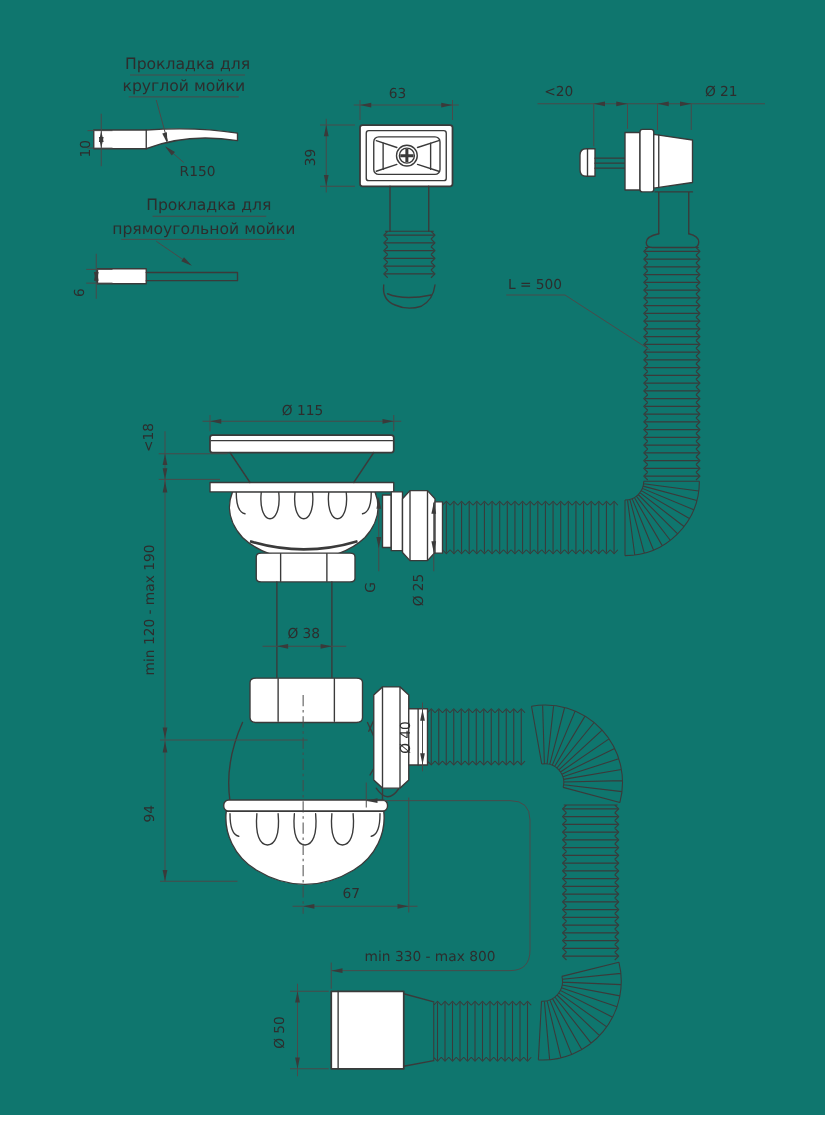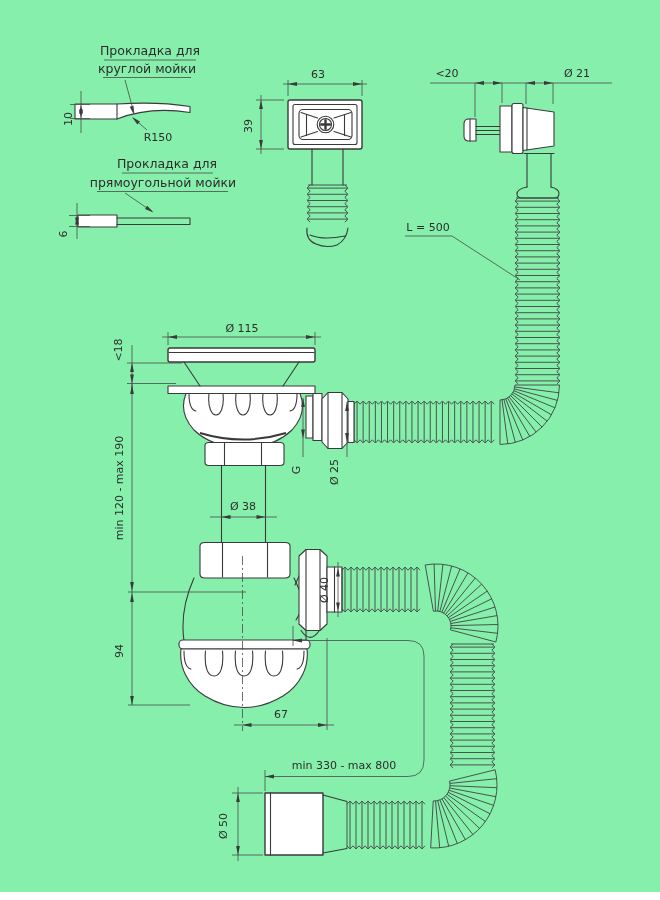--- a/index.html
+++ b/index.html
@@ -1,16 +1,16 @@
 <!DOCTYPE html>
 <html><head>
 <meta charset="utf-8">
 <style>
   html,body{margin:0;padding:0;background:#fff;}
-  .canvas{position:relative;width:660px;height:892px;background:#86efac;overflow:hidden;
+  .canvas{position:relative;width:660px;height:892px;background:#0f766e;overflow:hidden;
           font-family:"DejaVu Sans",sans-serif;text-decoration:underline;}
   svg{position:absolute;left:0;top:0;}
   .o{stroke:#3a3a3a;fill:none;stroke-width:1.1;stroke-linecap:round;stroke-linejoin:round;}
   .of{stroke:#3a3a3a;fill:#ffffff;stroke-width:1.1;stroke-linejoin:round;}
   .tk{stroke-width:1.4;}
   .thin{stroke:#4a4a4a;fill:none;stroke-width:.8;stroke-linecap:butt;}
   .cor{stroke:#3a3a3a;fill:none;stroke-width:.85;stroke-linejoin:round;}
   .ah{fill:#3a3a3a;stroke:none;}
   .cl{stroke:#4a4a4a;fill:none;stroke-width:.8;stroke-dasharray:9 3 2 3;}
   text{fill:#2d2d2d;}

